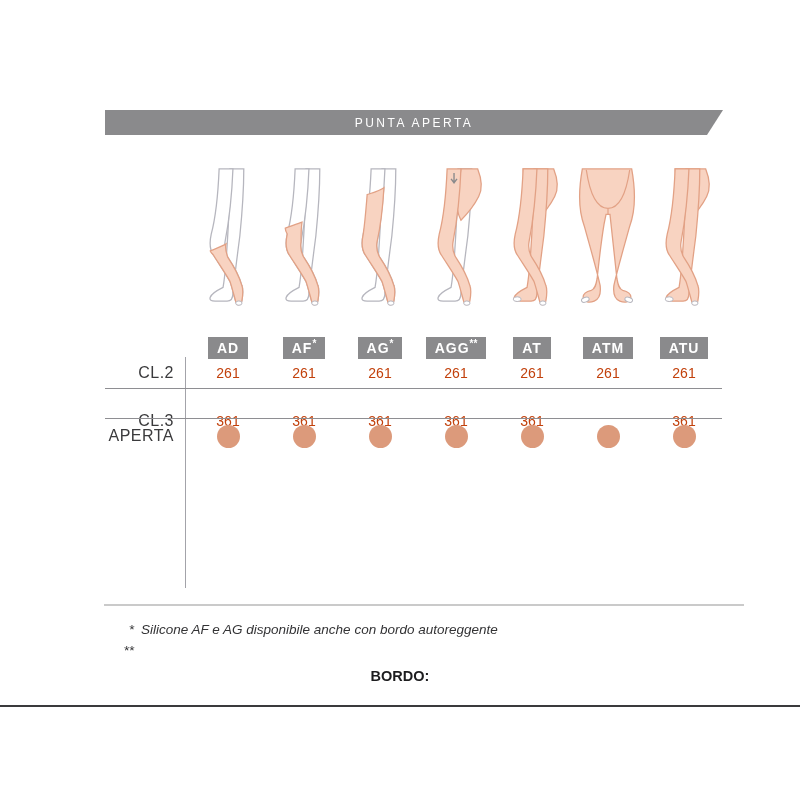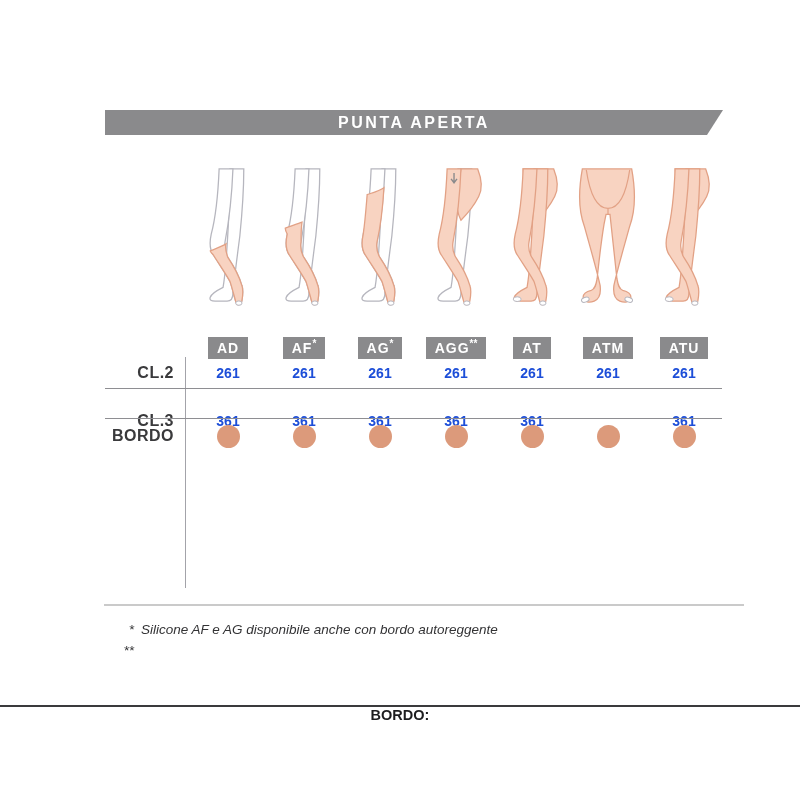--- a/index.html
+++ b/index.html
@@ -3,59 +3,59 @@
 <meta charset="utf-8">
 <style>
   html,body{margin:0;padding:0;background:#fff;}
   #page{position:relative;width:800px;height:800px;background:#fff;overflow:hidden;
         font-family:"Liberation Sans","DejaVu Sans",sans-serif;}
 
   
   .header-bar{position:absolute;left:105px;top:110px;width:618px;height:25px;
     background:#8a8a8c;clip-path:polygon(0 0,100% 0,calc(100% - 16px) 100%,0 100%);
     display:flex;align-items:center;justify-content:center;}
-  .header-bar span{color:#fff;font-size:16px;font-weight:bold;letter-spacing:2.5px;text-align:right;}
+  .header-bar span{color:#fff;font-size:12px;font-weight:normal;letter-spacing:2.5px;text-align:right;}
 
   
   .figures-row{position:absolute;left:190px;top:164px;width:532px;height:147px;display:flex;}
   .fig-cell{width:76px;height:147px;display:flex;align-items:flex-end;justify-content:center;}
   .fig-cell svg{width:76px;height:146px;display:block;}
   .leg{fill:#ffffff;stroke:#b6b6be;stroke-width:1.3;}
   .stk{fill:#f8d3c1;stroke:#e2a185;stroke-width:1.3;}
   .seam{fill:none;stroke:#e2a185;stroke-width:1.2;}
   .toe{fill:#ffffff;stroke:#b6b6be;stroke-width:1;}
   .arrow{fill:none;stroke:#8a8a8c;stroke-width:1.4;}
 
   
   .labels-row{position:absolute;left:190px;top:317px;width:532px;display:flex;margin-top:20px;}
   .label-cell{width:76px;display:flex;justify-content:center;}
   .model-box{background:#8a8a8c;color:#fff;font-size:14px;font-weight:bold;
     letter-spacing:1px;padding:2px 9px;height:18px;line-height:18px;white-space:nowrap;}
   .model-box sup{font-size:10px;vertical-align:top;line-height:1;letter-spacing:0;}
 
   
   .trow{position:absolute;left:105px;width:617px;display:flex;align-items:center;}
-  .rlabel{width:69px;text-align:right;padding-right:16px;font-size:16px;font-weight:bold;
+  .rlabel{width:69px;text-align:right;padding-right:16px;font-size:16px;font-weight:normal;
     color:#3a3a3c;letter-spacing:0.5px;}
-  .tcell{width:76px;text-align:center;font-size:14px;font-weight:bold;color:#1d4ed8;}
+  .tcell{width:76px;text-align:center;font-size:14px;font-weight:normal;color:#c2410c;}
   .dot{width:23px;height:23px;border-radius:50%;margin:0 auto;background:#dc9a7b;}
   .hline{position:absolute;left:105px;width:617px;height:1px;background:#8e8e92;}
   .vline{position:absolute;left:185px;top:357px;width:1px;height:231px;background:#a3a3a9;}
   .midline{position:absolute;left:104px;top:604px;width:640px;height:2px;background:#cacaca;}
   .bottomline{position:absolute;left:0;top:705px;width:800px;height:2px;background:#3a3a3c;}
 
   
   .footnotes{position:absolute;left:116px;top:619px;font-style:italic;font-size:13.5px;
     color:#333335;line-height:21px;}
   .fnote{display:flex;}
   .fmarker{width:18px;text-align:right;margin-right:7px;}
 
   
   .bordo{position:absolute;left:0;right:0;top:667px;text-align:center;color:#1d1d1f;
-    font-size:14.5px;line-height:19px;margin-top:39px;}
+    font-size:14.5px;line-height:19px;}
   .bordo .btitle{font-weight:bold;}
 </style>
 </head>
 <body>
 
 <div id="page">
 
   <svg width="0" height="0" style="position:absolute" aria-hidden="true">
     <defs>
       <path id="back-leg" d="M40,4 C40,35 38,70 36,98 C35,110 34,118 33,124 C27,127 21,131 20,134 C19,137 21,138 25,138 L37,138 C41,138 43,135 43,130 C44,118 47,95 50,72 C52,52 54,26 54,4 Z"></path>
@@ -180,21 +180,21 @@
     <div class="tcell">361</div>
     <div class="tcell">361</div>
     <div class="tcell">361</div>
     <div class="tcell">361</div>
     <div class="tcell"></div>
     <div class="tcell">361</div>
   </div>
   <div class="hline" style="top:418px;"></div>
 
   <div class="trow" style="top:419px;height:34px;">
-    <div class="rlabel">BORDO</div>
+    <div class="rlabel">APERTA</div>
     <div class="tcell">
         <div class="dot" style="background-color: rgb(220, 154, 123);"></div>
       </div>
     <div class="tcell">
         <div class="dot" style="background-color: rgb(220, 154, 123);"></div>
       </div>
     <div class="tcell">
         <div class="dot" style="background-color: rgb(220, 154, 123);"></div>
       </div>
     <div class="tcell">

